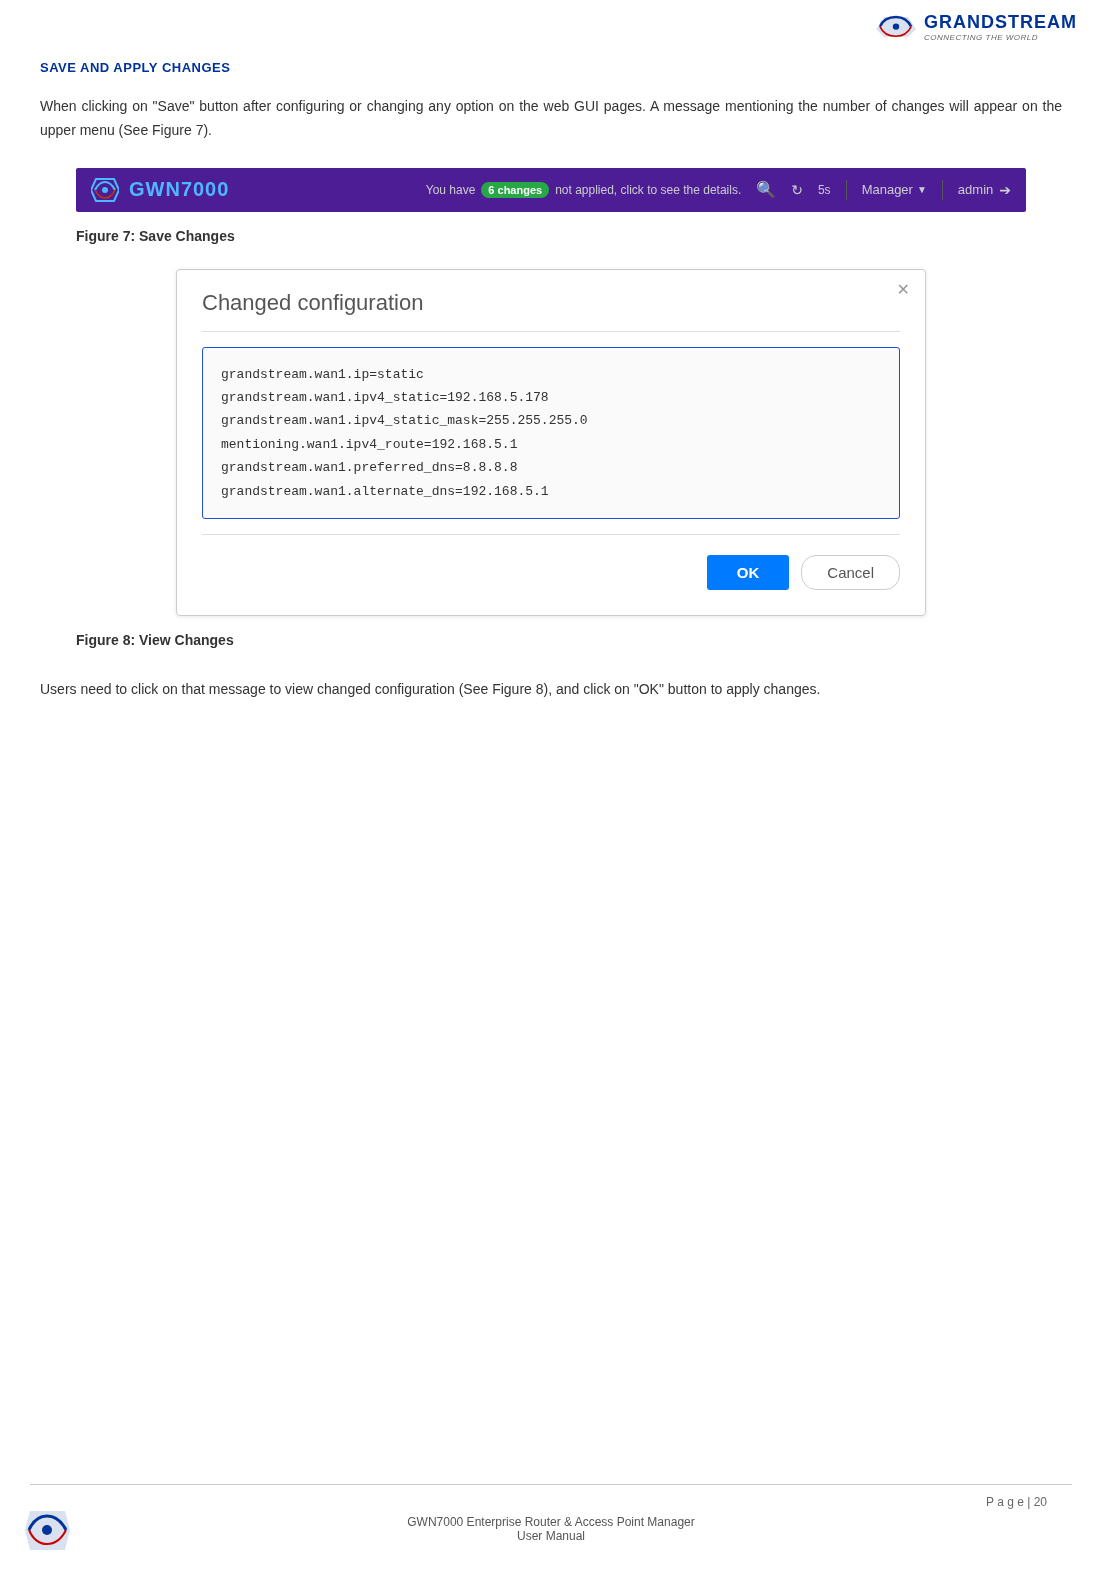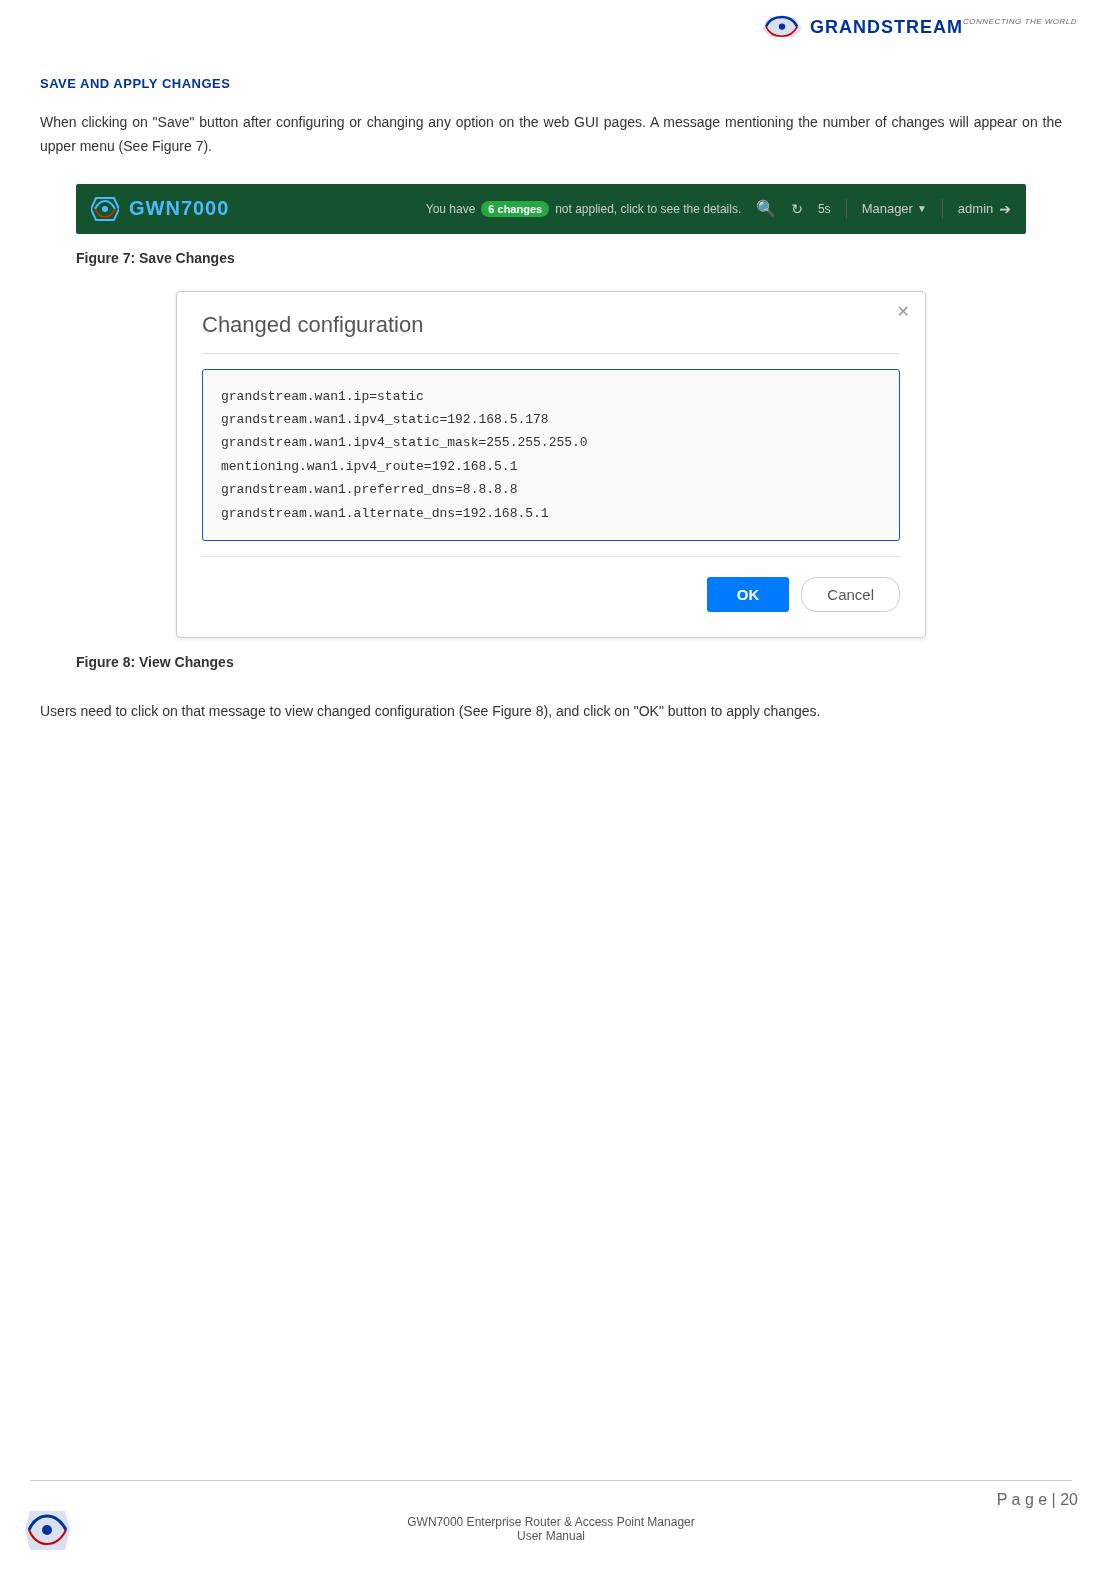--- a/index.html
+++ b/index.html
@@ -7,21 +7,21 @@
       font-family: Arial, sans-serif;
       background: #fff;
       width: 1102px;
       min-height: 1573px;
       position: relative;
       color: #333;
     }
 
     
     .content {
-      padding: 76px 40px 40px 40px;
+      padding: 60px 40px 40px 40px;
     }
 
     .section-title {
       color: #003399;
       font-size: 13px;
       font-weight: bold;
       margin-bottom: 20px;
       letter-spacing: 0.5px;
     }
 
@@ -33,24 +33,24 @@
       margin-bottom: 25px;
     }
 
     
     .figure-container {
       margin: 20px auto 10px auto;
       max-width: 950px;
     }
 
     .gwn-navbar {
-      background: #14532d;
-      display: flex;
-      align-items: center;
-      height: 50px;
+      background: #4c1d95;
+      display: flex;
+      align-items: center;
+      height: 44px;
       padding: 0 15px;
       border-radius: 2px;
     }
 
     .gwn-logo-icon {
       width: 28px;
       height: 28px;
       margin-right: 10px;
     }
 
@@ -214,23 +214,23 @@
       text-align: center;
     }
 
     .footer-line {
       border-top: 1px solid #ccc;
       margin: 0 30px 10px 30px;
     }
 
     .page-number {
       text-align: right;
-      font-size: 16px;
+      font-size: 12px;
       color: #666;
-      margin-right: 24px;
+      margin-right: 55px;
       margin-bottom: 6px;
     }
 
     .footer-text {
       font-size: 12px;
       color: #555;
     }
 
     .footer-logo {
       position: absolute;
@@ -248,21 +248,21 @@
       display: flex;
       align-items: center;
       gap: 8px;
     }
     .gs-logo-icon {
       width: 40px;
       height: 30px;
     }
     .gs-logo-words {
       display: flex;
-      flex-direction: row;
+      flex-direction: column;
     }
     .gs-brand {
       font-size: 18px;
       font-weight: bold;
       color: #003399;
       letter-spacing: 1px;
     }
     .gs-tagline {
       font-size: 8px;
       color: #666;

